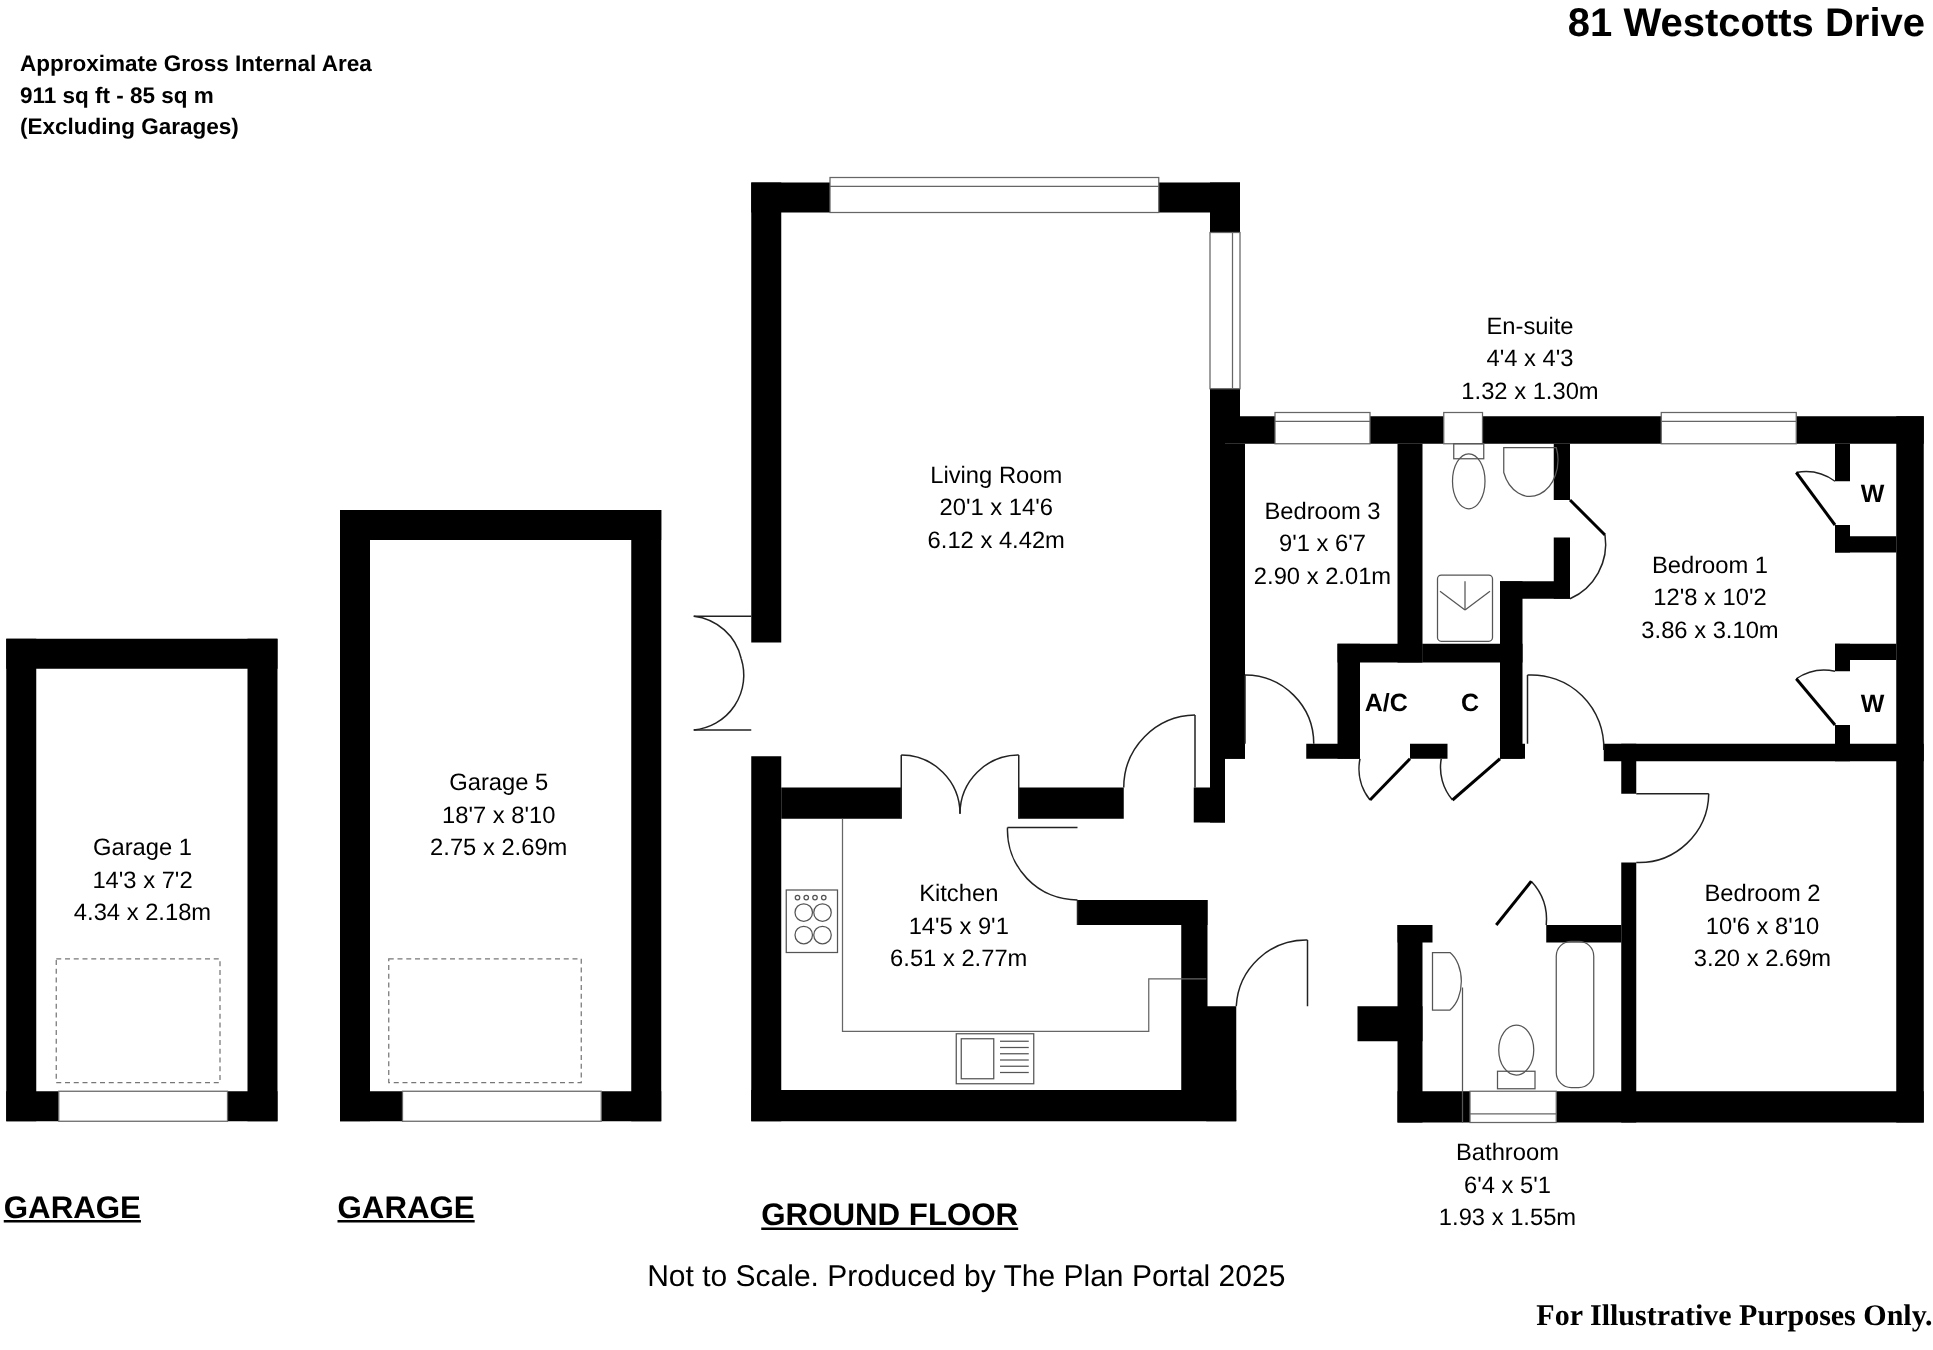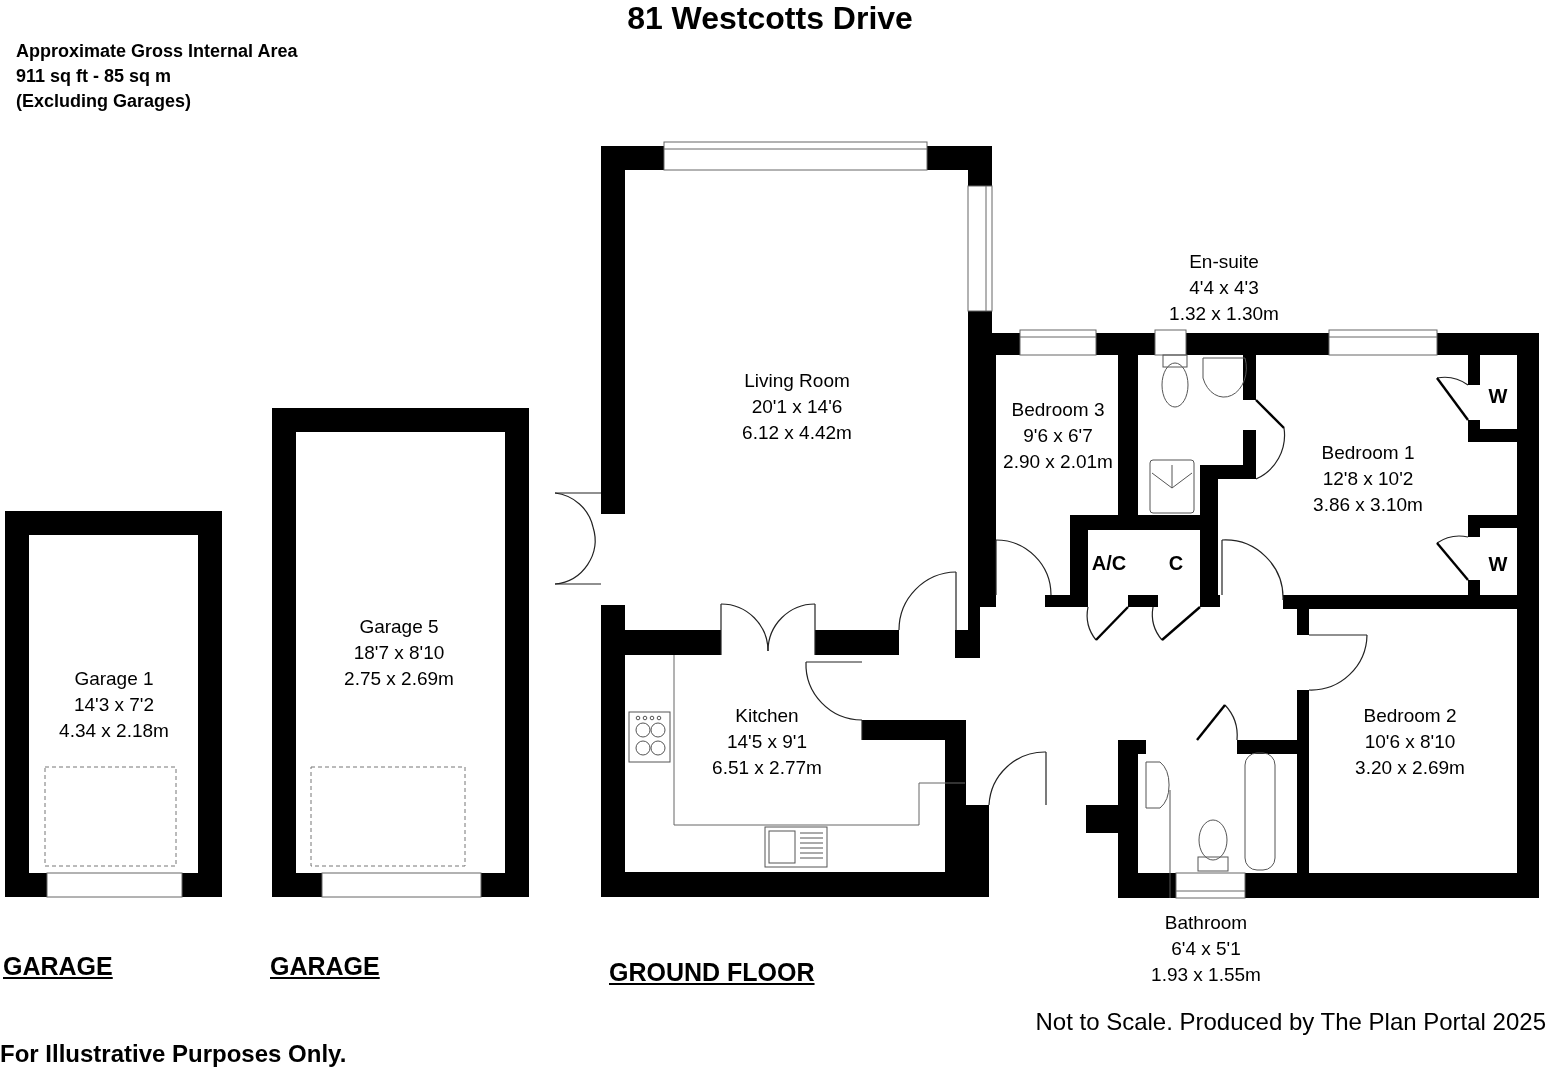--- a/index.html
+++ b/index.html
@@ -1,26 +1,26 @@
 <!DOCTYPE html>
 <html><head>
 <meta charset="utf-8">
 <style>
   html, body { margin:0; padding:0; background:#ffffff; }
   body { width:1546px; height:1080px; position:relative; overflow:hidden;
          font-family:"Liberation Sans", "DejaVu Sans", sans-serif; color:#000; }
   .abs { position:absolute; }
-  .title { left:0; width:1540px; top:0; text-align:center; font-weight:bold; font-size:32px; line-height:36px; }
+  .title { left:0; width:1540px; top:0; text-align:right; font-weight:bold; font-size:32px; line-height:36px; }
   .subtitle { left:16px; width:1540px; font-weight:bold; font-size:18px; line-height:26px; }
   svg.plan { position:absolute; left:0; top:0; }
   .room-label { position:absolute; text-align:center; font-weight:normal; font-size:19px; line-height:26px; transform:translateX(-50%); white-space:nowrap; }
   .small-label { position:absolute; font-weight:bold; font-size:20px; transform:translate(-50%,-50%); }
   .section-label { position:absolute; font-weight:bold; font-size:25px; white-space:nowrap;text-decoration:underline; }
-  .footer1 { position:absolute; left:0; width:1546px; top:1008px; text-align:right; font-size:24px; }
-  .footer2 { position:absolute; left:0; width:1546px; top:1040px; text-align:left; font-size:24px; font-weight:bold; }
+  .footer1 { position:absolute; left:0; width:1546px; top:1008px; text-align:center; font-size:24px; }
+  .footer2 { position:absolute; left:0; width:1546px; top:1040px; text-align:right; font-size:24px; font-weight:bold;font-family:Liberation Serif, serif; }
 </style>
 </head>
 <body>
 
 <div class="abs title">81 Westcotts Drive</div>
 <div class="abs subtitle" style="top:38px">Approximate Gross Internal Area</div>
 <div class="abs subtitle" style="top:63px">911 sq ft - 85 sq m</div>
 <div class="abs subtitle" style="top:88px">(Excluding Garages)</div>
 
 <svg class="plan" width="1546" height="1080" viewBox="0 0 1546 1080">
@@ -219,21 +219,21 @@
   </g>
 </svg>
 
 <div class="room-label" style="left:797px;top:368px">
   <div>Living Room</div>
   <div>20'1 x 14'6</div>
   <div>6.12 x 4.42m</div>
 </div>
 <div class="room-label" style="left:1058px;top:397px">
   <div>Bedroom 3</div>
-  <div>9'6 x 6'7</div>
+  <div>9'1 x 6'7</div>
   <div>2.90 x 2.01m</div>
 </div>
 <div class="room-label" style="left:1224px;top:249px">
   <div>En-suite</div>
   <div>4'4 x 4'3</div>
   <div>1.32 x 1.30m</div>
 </div>
 <div class="room-label" style="left:1368px;top:440px">
   <div>Bedroom 1</div>
   <div>12'8 x 10'2</div>

